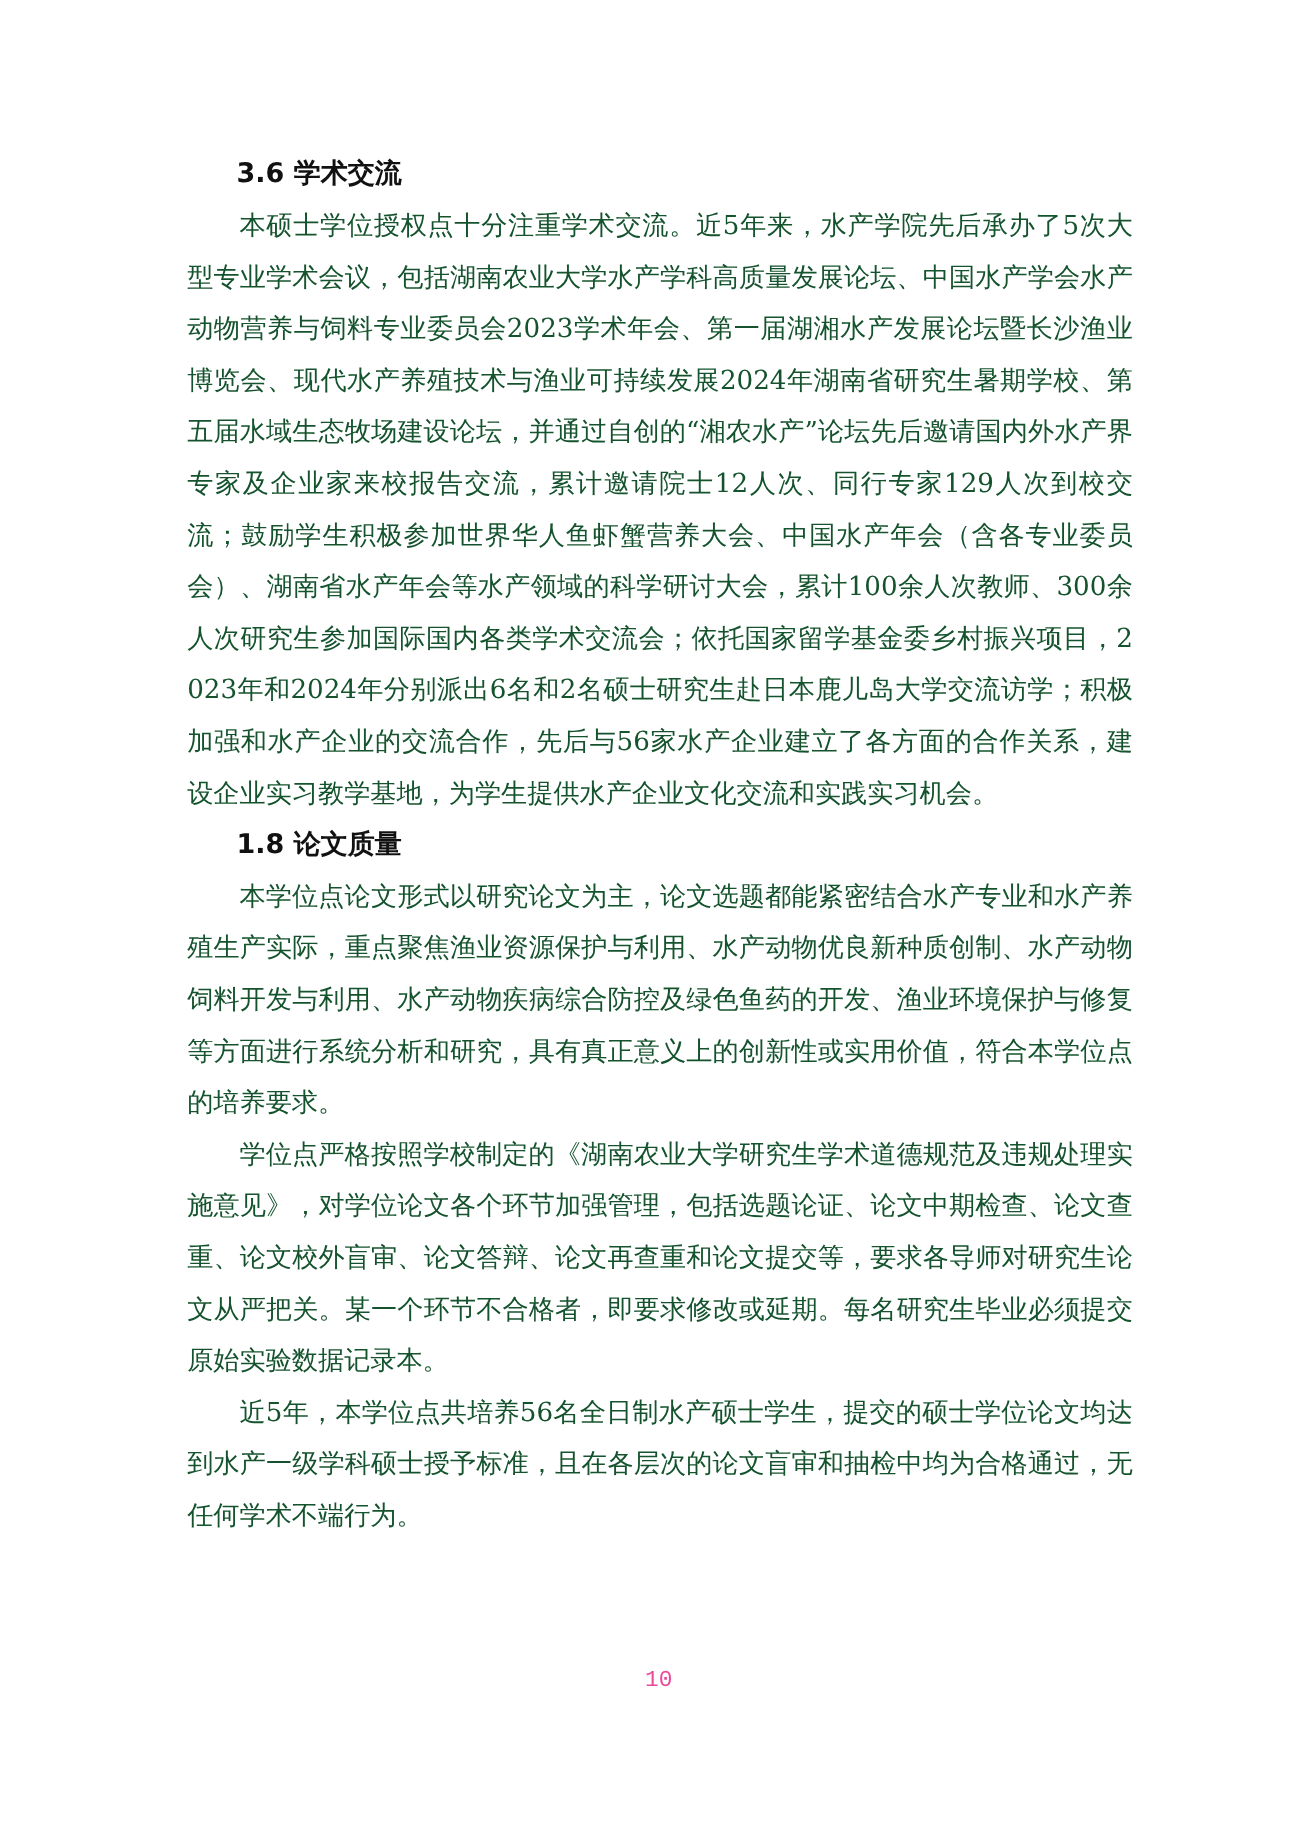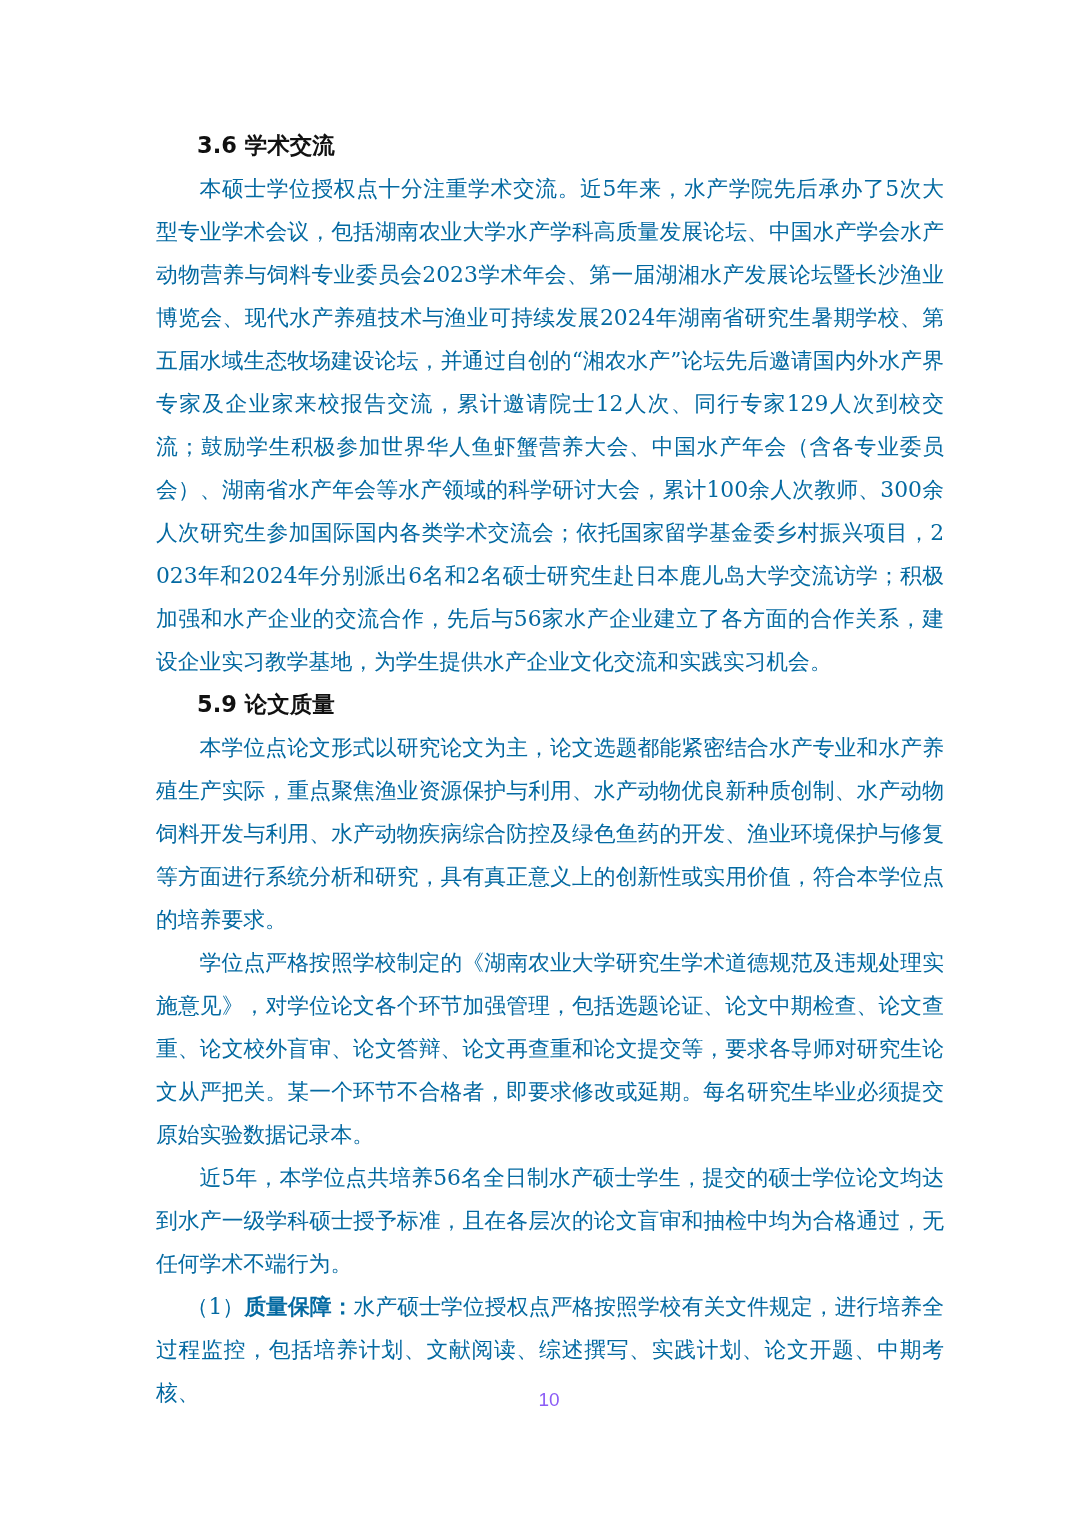--- a/index.html
+++ b/index.html
@@ -32,62 +32,61 @@
     color: #111111;
     text-indent: 41px;
     white-space: nowrap;
   }
   .para {
     margin: 0;
     font-size: 21.8px;
     line-height: 43px;
     text-align: justify;
     text-indent: 2em;
-    color: #0369a1;
+    color: #14532d;
     word-break: break-all;
   }
   .para-paren {
     text-indent: 1.4em;
   }
   .para .lead {
     font-weight: 700;
   }
   .page-footer {
     position: absolute;
     top: 1386px;
     left: 0;
     width: 100%;
     text-align: center;
   }
   .page-number {
     font-size: 19px;
     line-height: 28px;
-    color: #8b5cf6;
-    font-family: Liberation Sans, sans-serif;
+    color: #ec4899;
+    font-family: Liberation Mono, monospace;
   }
 </style>
 </head>
 <body>
 
 <div class="page">
   <main class="content">
 
     <h2 class="heading">3.6 学术交流</h2>
 
     <p class="para">本硕士学位授权点十分注重学术交流。近5年来，水产学院先后承办了5次大型专业学术会议，包括湖南农业大学水产学科高质量发展论坛、中国水产学会水产动物营养与饲料专业委员会2023学术年会、第一届湖湘水产发展论坛暨长沙渔业博览会、现代水产养殖技术与渔业可持续发展2024年湖南省研究生暑期学校、第五届水域生态牧场建设论坛，并通过自创的“湘农水产”论坛先后邀请国内外水产界专家及企业家来校报告交流，累计邀请院士12人次、同行专家129人次到校交流；鼓励学生积极参加世界华人鱼虾蟹营养大会、中国水产年会（含各专业委员会）、湖南省水产年会等水产领域的科学研讨大会，累计100余人次教师、300余人次研究生参加国际国内各类学术交流会；依托国家留学基金委乡村振兴项目，2023年和2024年分别派出6名和2名硕士研究生赴日本鹿儿岛大学交流访学；积极加强和水产企业的交流合作，先后与56家水产企业建立了各方面的合作关系，建设企业实习教学基地，为学生提供水产企业文化交流和实践实习机会。</p>
 
-    <h2 class="heading">5.9 论文质量</h2>
+    <h2 class="heading">1.8 论文质量</h2>
 
     <p class="para">本学位点论文形式以研究论文为主，论文选题都能紧密结合水产专业和水产养殖生产实际，重点聚焦渔业资源保护与利用、水产动物优良新种质创制、水产动物饲料开发与利用、水产动物疾病综合防控及绿色鱼药的开发、渔业环境保护与修复等方面进行系统分析和研究，具有真正意义上的创新性或实用价值，符合本学位点的培养要求。</p>
 
     <p class="para">学位点严格按照学校制定的《湖南农业大学研究生学术道德规范及违规处理实施意见》，对学位论文各个环节加强管理，包括选题论证、论文中期检查、论文查重、论文校外盲审、论文答辩、论文再查重和论文提交等，要求各导师对研究生论文从严把关。某一个环节不合格者，即要求修改或延期。每名研究生毕业必须提交原始实验数据记录本。</p>
 
     <p class="para">近5年，本学位点共培养56名全日制水产硕士学生，提交的硕士学位论文均达到水产一级学科硕士授予标准，且在各层次的论文盲审和抽检中均为合格通过，无任何学术不端行为。</p>
 
 
-    <p class="para para-paren"><span>（1）</span><strong class="lead">质量保障：</strong><span>水产硕士学位授权点严格按照学校有关文件规定，进行培养全过程监控，包括培养计划、文献阅读、综述撰写、实践计划、论文开题、中期考核、</span></p>
 
   </main>
 
   <footer class="page-footer">
     <span class="page-number">10</span>
   </footer>
 </div>
 
 </body></html>

